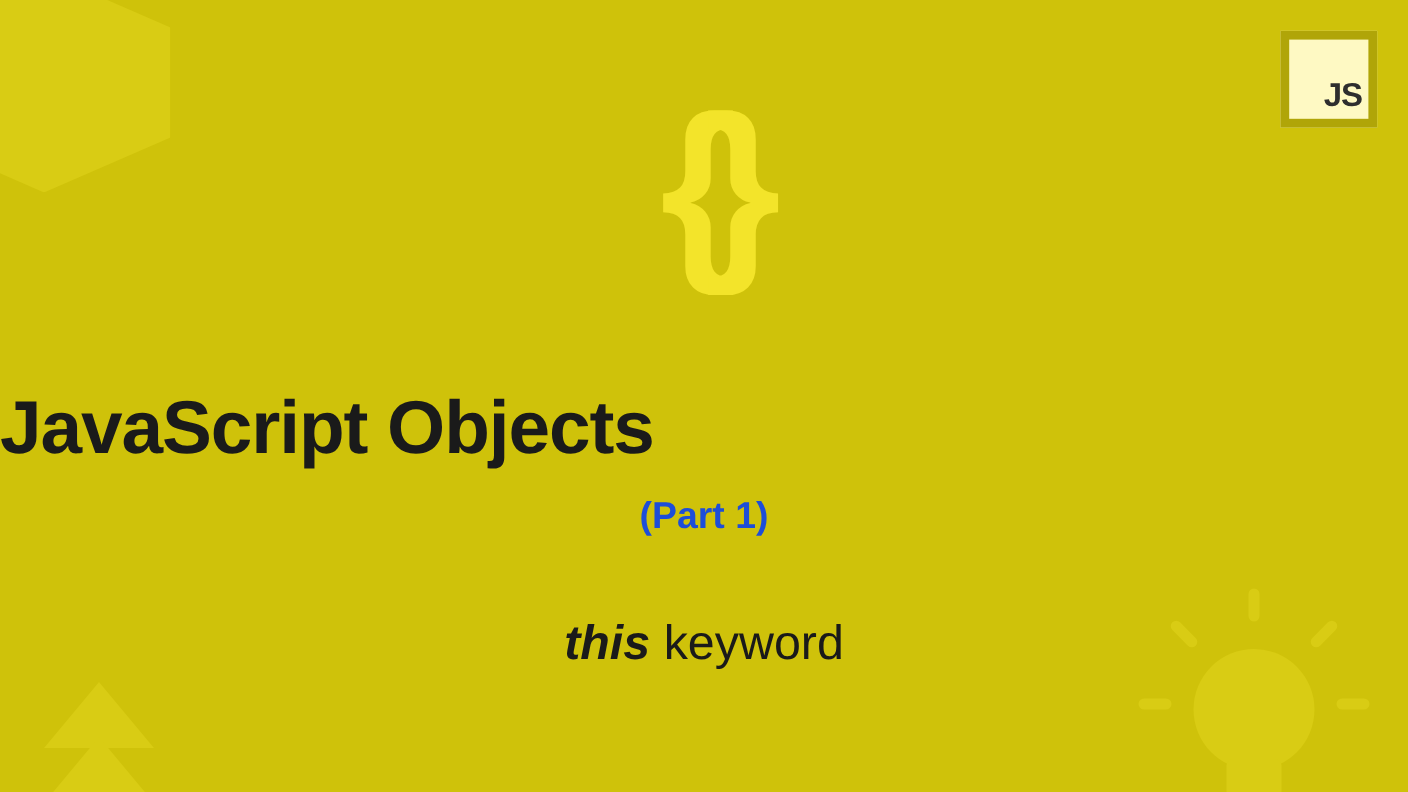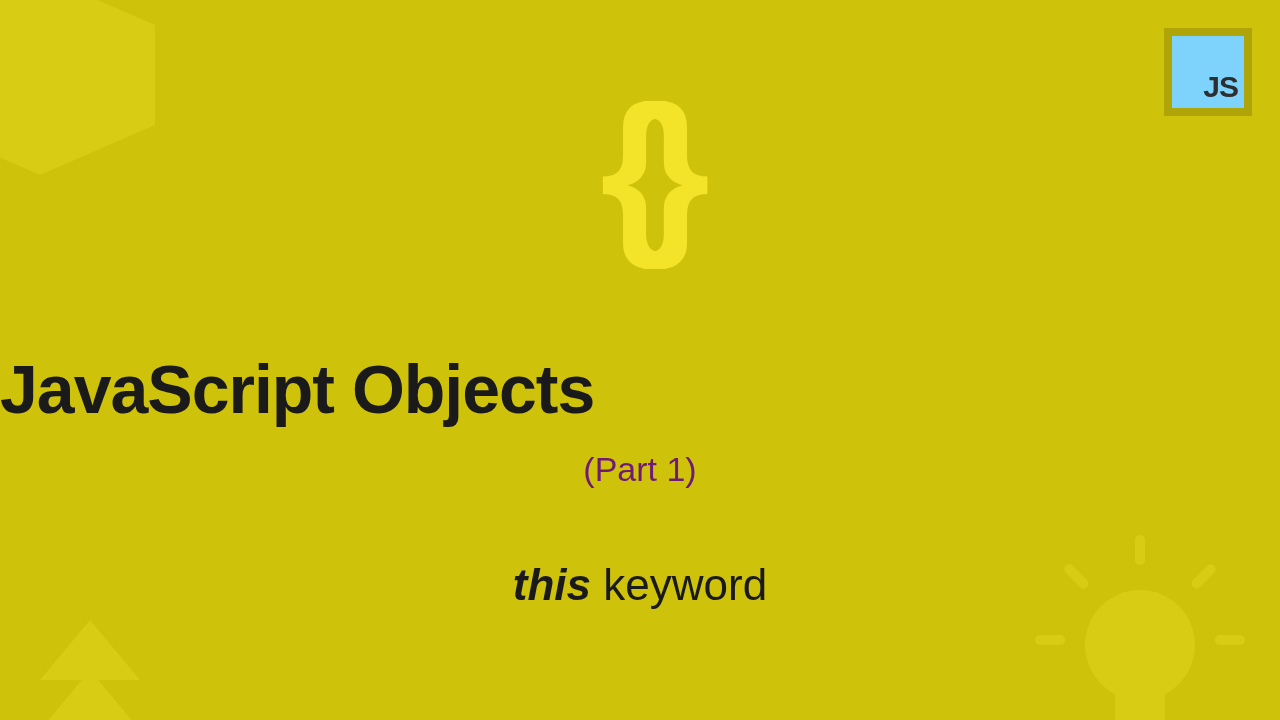--- a/index.html
+++ b/index.html
@@ -20,21 +20,21 @@
   background: #d9cc14;
   clip-path: polygon(25% 0%, 75% 0%, 100% 50%, 75% 100%, 25% 100%, 0% 50%);
   transform: rotate(90deg);
 }
 .js-badge {
   position: absolute;
   top: 28px;
   right: 28px;
   width: 88px;
   height: 88px;
-  background: #7dd3fc;
+  background: #fef9c3;
   border: 8px solid #b0a508;
   display: flex;
   align-items: flex-end;
   justify-content: flex-end;
   padding: 4px 6px;
 }
 .js-badge span {
   font-weight: 700;
   font-size: 30px;
   color: #2e2e2e;
@@ -60,22 +60,22 @@
   font-weight: 800;
   color: #1a1a1a;
   letter-spacing: -1px;
 }
 .part {
   position: absolute;
   top: 450px;
   width: 100%;
   text-align: center;
   font-size: 34px;
-  font-weight: 400;
-  color: #701a75;
+  font-weight: 700;
+  color: #1d4ed8;
 }
 .subtitle {
   position: absolute;
   top: 560px;
   width: 100%;
   text-align: center;
   font-size: 44px;
   font-weight: 500;
   color: #1a1a1a;
 }

